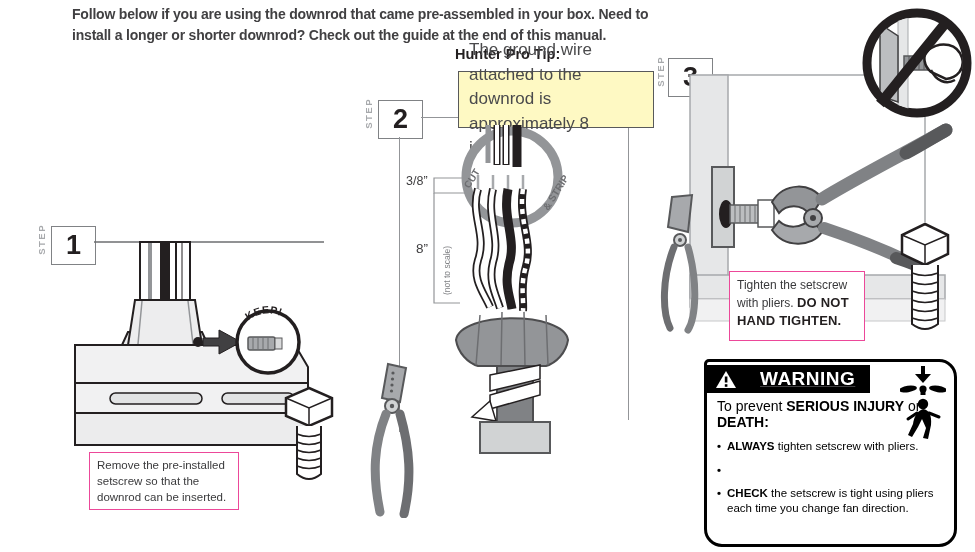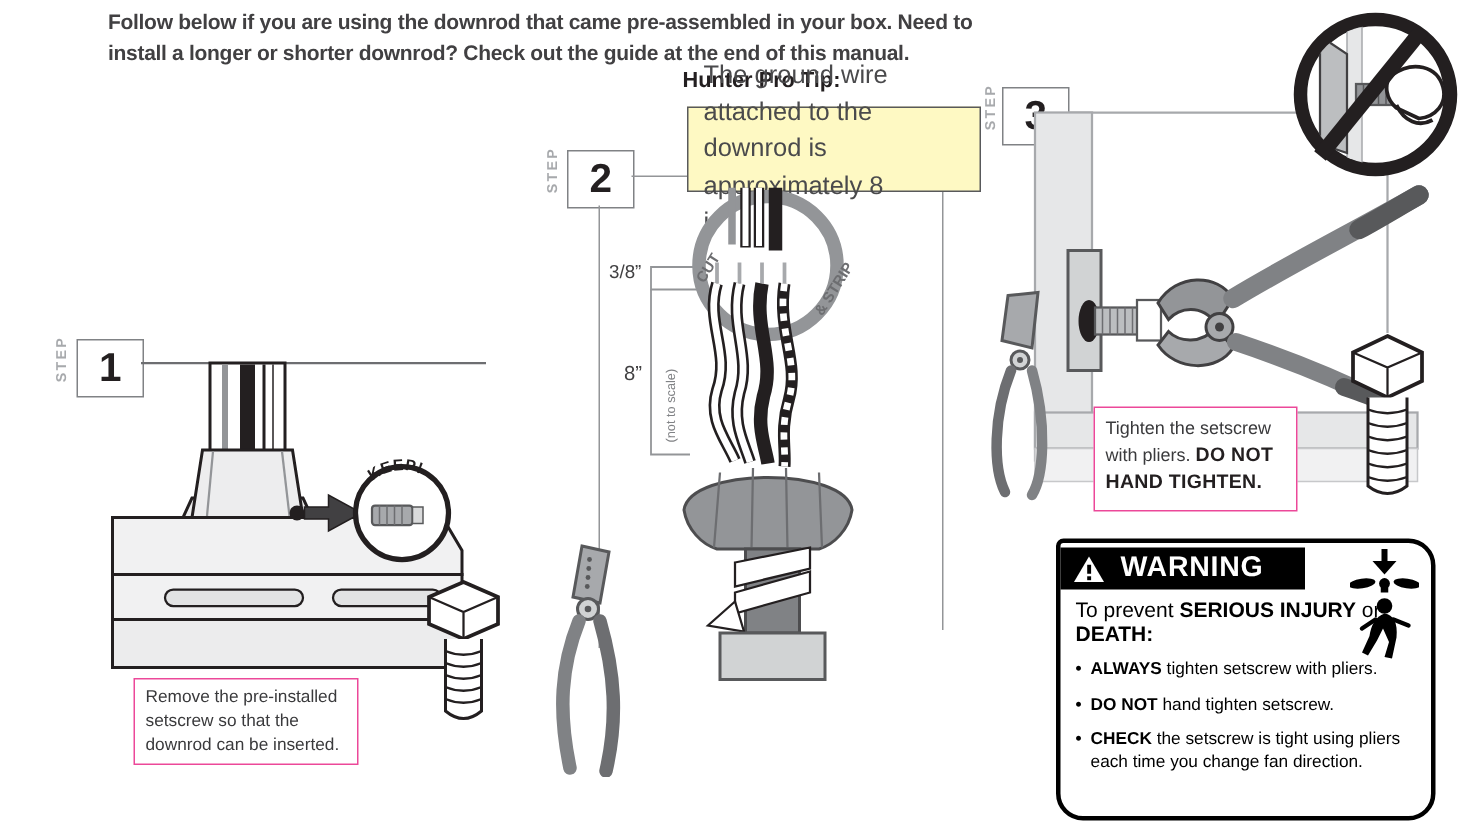--- a/index.html
+++ b/index.html
@@ -20,21 +20,21 @@
   .protip-box{left:458px;top:71px;width:196px;height:57px;background:#fef9c3;
               border:1.5px solid #58595b;display:flex;align-items:center;
               padding:4px 10px;box-sizing:border-box;font-size:17px;
               line-height:1.45;color:#4a4a4c;}
   .n3-bold{font-weight:bold;font-size:13px;letter-spacing:0.2px;color:#231f20;}
   
   .warnbox{position:absolute;left:704px;top:359px;width:253px;height:188px;
            background:#fff;border:3px solid #000;border-radius:5px 18px 18px 18px;
            box-sizing:border-box;}
   .warnhead{position:absolute;left:0px;top:3px;width:163px;height:28px;background:#000;
-            display:flex;align-items:center;gap:10px;padding-left:8px;box-sizing:border-box;}
+            display:flex;align-items:center;gap:23px;padding-left:8px;box-sizing:border-box;text-decoration:underline;}
   .warnhead .wtitle{color:#fff;font-weight:bold;font-size:19px;letter-spacing:0.5px;}
   .warnbody{position:absolute;left:10px;top:36px;width:225px;color:#000;}
   .whazard{font-size:12.5px;font-weight:bold;margin:2px 0 7px 0;}
   .wprev{font-size:14px;}
   .wb{font-weight:bold;}
   .wlist{margin:0;padding:0;list-style:none;}
   .wlist li{display:flex;gap:6px;margin-top:9px;font-size:11.5px;line-height:1.28;}
   .wlist .dot{font-weight:bold;}
 </style>
 </head>
@@ -268,21 +268,20 @@
     </svg>
     <div class="warnbody">
       <div class="wprev"><span>To prevent </span><span class="wb">SERIOUS INJURY</span><span> or </span><span class="wb">DEATH:</span></div>
       <ul class="wlist">
         <li>
             <span class="dot">•</span>
             <span><span class="wb">ALWAYS</span><span> tighten setscrew with pliers.</span></span>
           </li>
         <li>
             <span class="dot">•</span>
-            <span><span class="wb">DO NOT</span><span> hand tighten setscrew.</span></span>
           </li>
         <li>
             <span class="dot">•</span>
             <span><span class="wb">CHECK</span><span> the setscrew is tight using pliers each time you change fan direction.</span></span>
           </li>
       </ul>
     </div>
   </div>
 
 </div>

